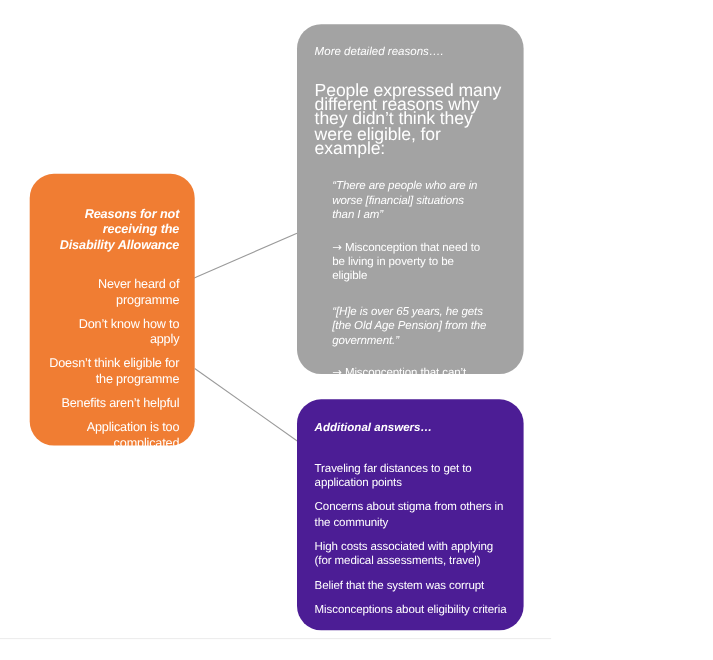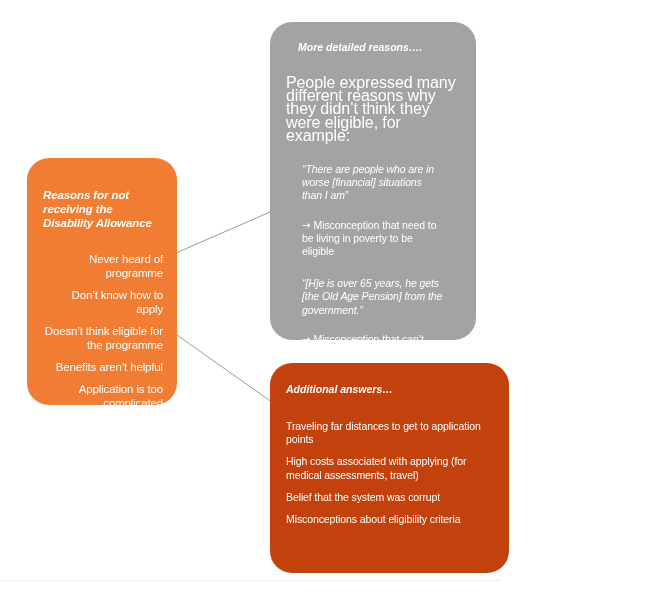--- a/index.html
+++ b/index.html
@@ -53,20 +53,21 @@
     background: #F07D33;
     padding: 30px 14px 0 16px;
   }
   #orange-card .card-heading {
     font-weight: bold;
     font-style: italic;
     font-size: 11.5px;
     line-height: 14px;
     letter-spacing: -0.1px;
     margin: 0 0 22px 0;
+    text-align: right;
   }
   #orange-card .reason-list {
     list-style: none;
     margin: 0;
     padding: 0;
   }
   #orange-card .reason-list li {
     font-size: 11.5px;
     line-height: 14px;
     letter-spacing: -0.15px;
@@ -77,25 +78,25 @@
   
   #gray-card {
     left: 270px;
     top: 22px;
     width: 206px;
     height: 318px;
     background: #A3A3A3;
     padding: 19px 16px 0 16px;
   }
   #gray-card .card-heading {
-    font-weight: bold;
+    font-weight: normal;
     font-style: italic;
     font-size: 10.5px;
     line-height: 13px;
-    margin: 0 0 22px 12px;
+    margin: 0 0 22px 0;
   }
   #gray-card .para {
     font-size: 16px;
     line-height: 13.2px;
     letter-spacing: -0.1px;
     margin: 0 0 21px 0;
   }
   #gray-card .quote-block {
     margin: 0 0 19px 0;
   }
@@ -117,23 +118,23 @@
   }
   .arrow-glyph {
     font-family: "DejaVu Sans", sans-serif;
     font-size: 10.5px;
   }
 
   
   #red-card {
     left: 270px;
     top: 363px;
-    width: 239px;
+    width: 206px;
     height: 210px;
-    background: #c2410c;
+    background: #4c1d95;
     padding: 20px 15px 0 16px;
   }
   #red-card .card-heading {
     font-weight: bold;
     font-style: italic;
     font-size: 10.5px;
     line-height: 13px;
     margin: 0 0 24px 0;
   }
   #red-card .answer-list {
@@ -196,20 +197,21 @@
       <p class="quote">“[H]e is over 65 years, he gets [the Old Age Pension] from the government.”</p>
       <p class="takeaway"><span class="arrow-glyph">→</span>
         <span>Misconception that can’t receive both cash transfers</span></p>
     </div>
   </div>
 
   <div class="card" id="red-card">
     <p class="card-heading">Additional answers…</p>
     <ul class="answer-list">
       <li>Traveling far distances to get to application points</li>
+      <li>Concerns about stigma from others in the community</li>
       <li>High costs associated with applying (for medical assessments, travel)</li>
       <li>Belief that the system was corrupt</li>
       <li>Misconceptions about eligibility criteria</li>
     </ul>
   </div>
 
   <div id="bottom-divider"></div>
 
 </div>
 

